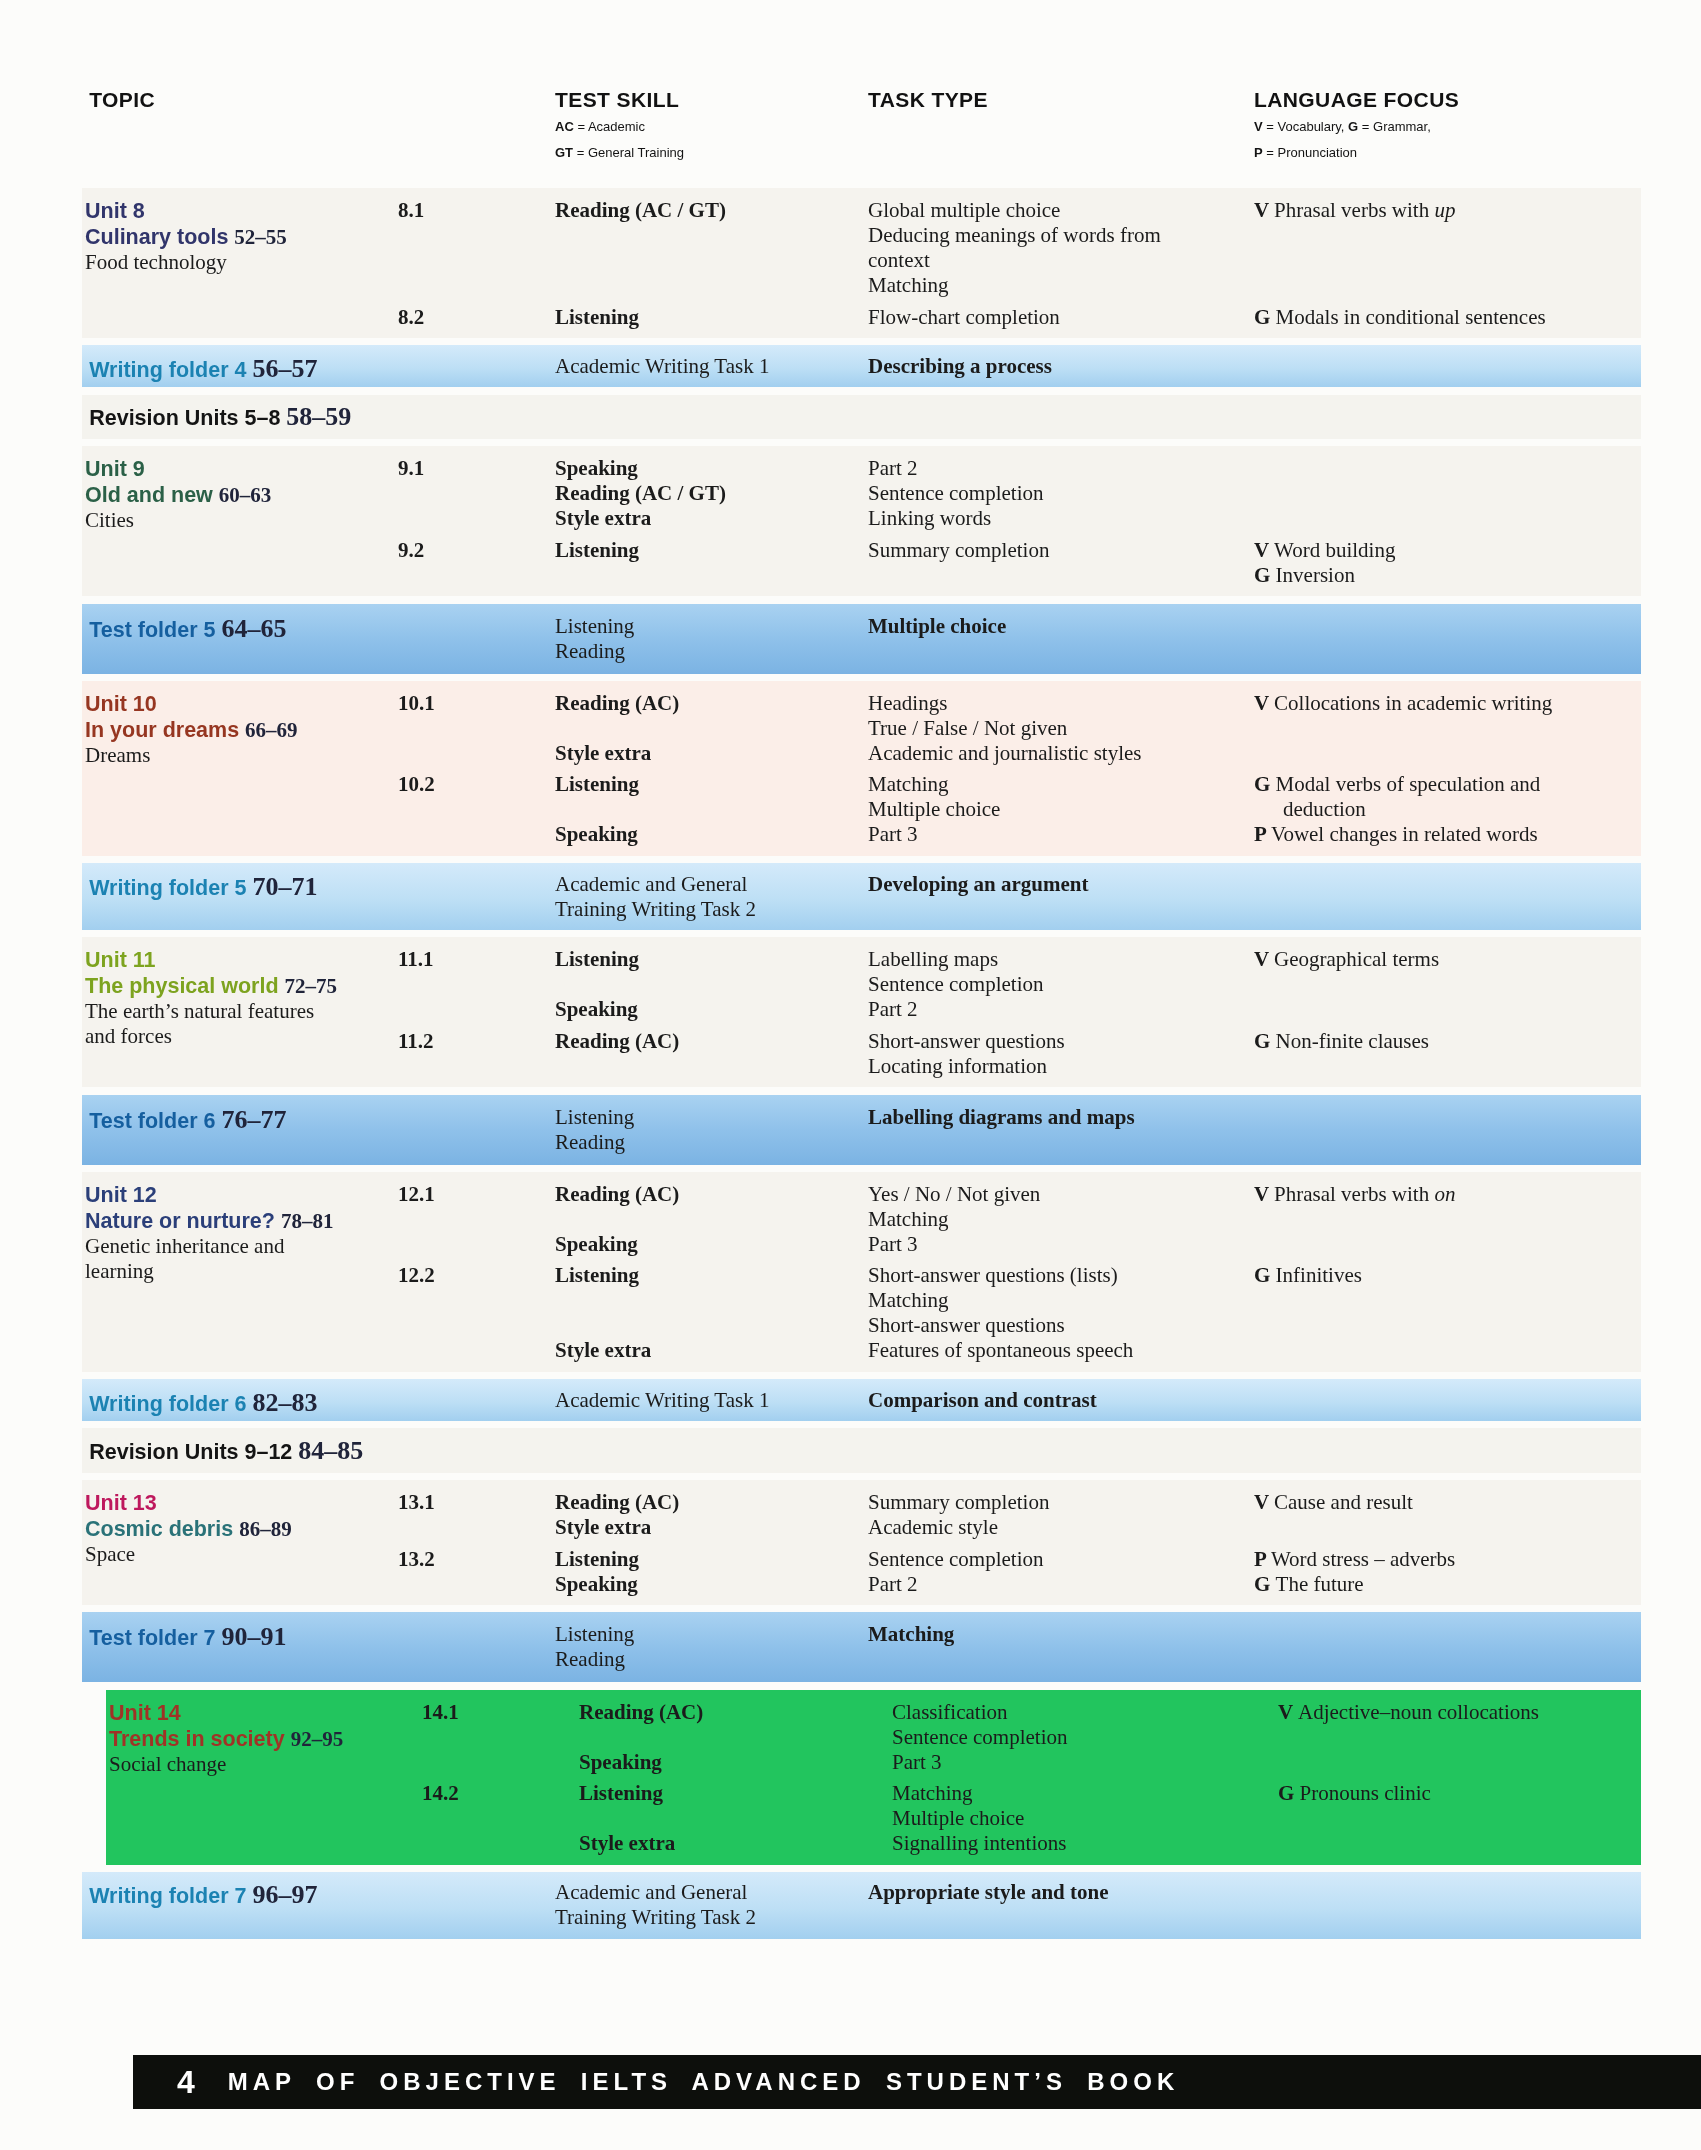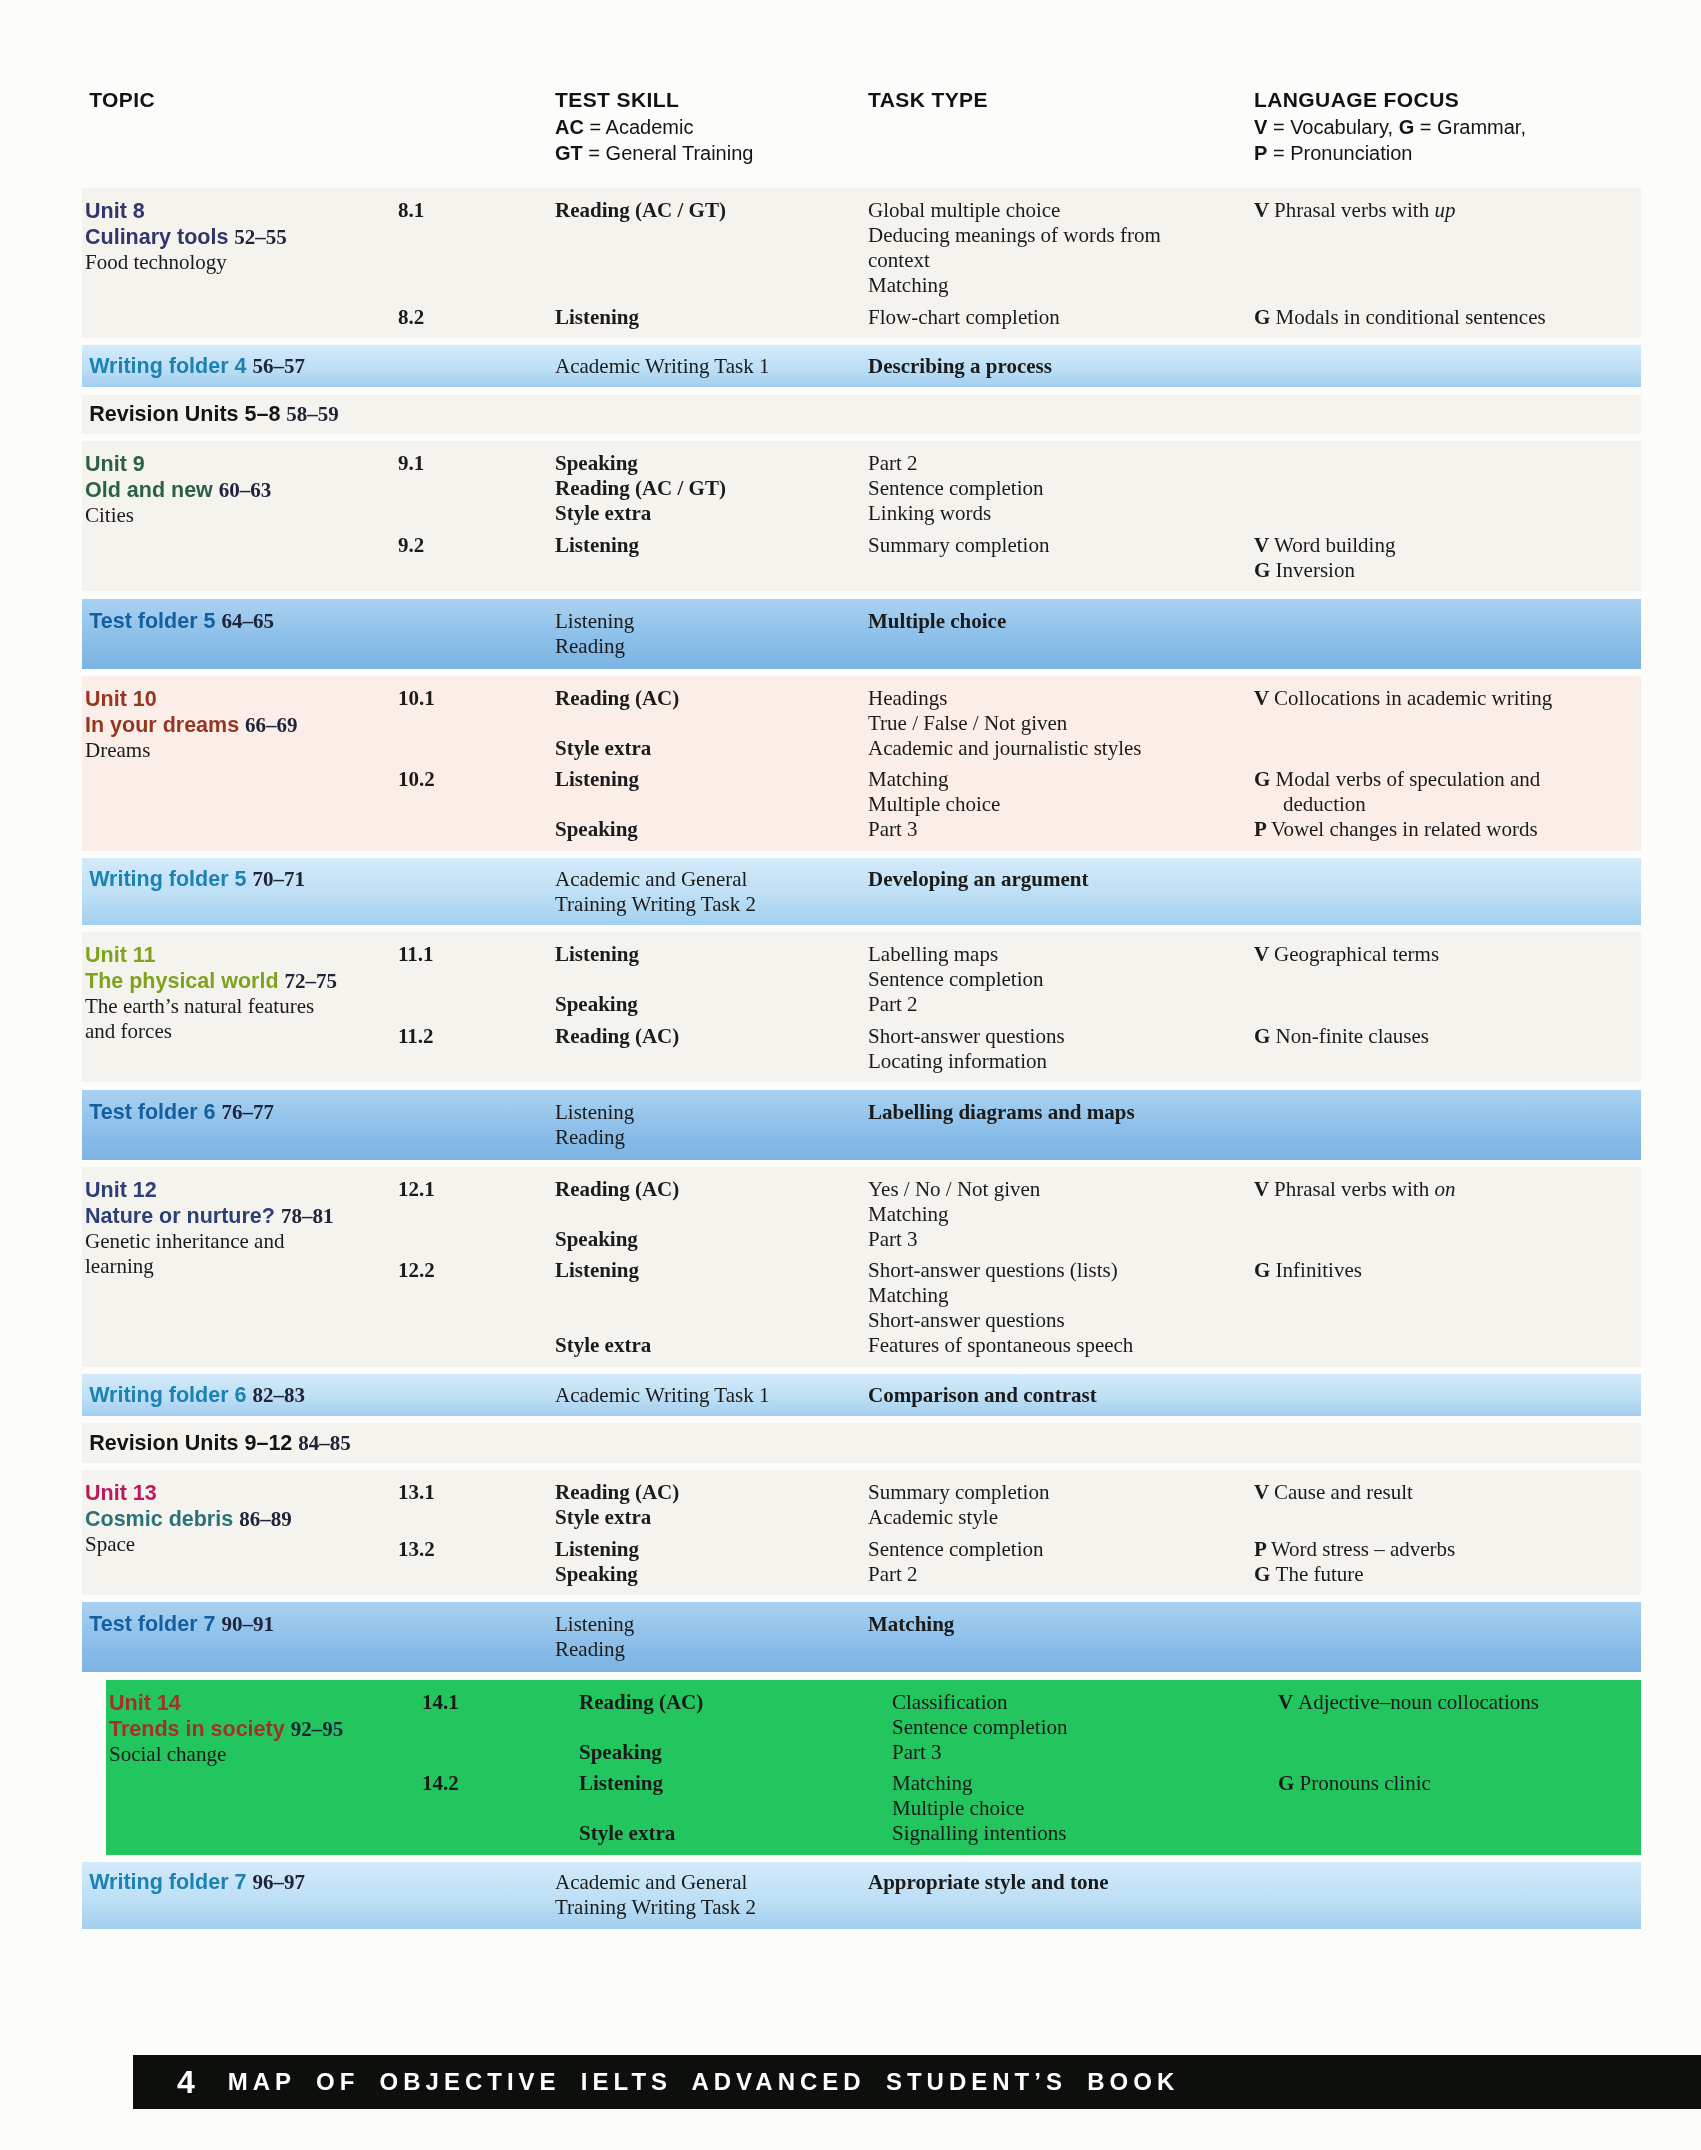--- a/index.html
+++ b/index.html
@@ -2,21 +2,21 @@
 <html style="font-size:11.5px"><head>
 <meta charset="utf-8">
 <style>
   html,body{margin:0;padding:0;background:#e8e8e6;}
   .page{position:relative;width:1701px;height:2151px;background:#fcfcfa;overflow:hidden;
         font-family:"Liberation Serif",serif;color:#1b1b1b;}
   
   .hdr{position:absolute;top:85px;left:82px;width:1559px;}
   .hcell{position:absolute;top:0;font-family:"Liberation Sans",sans-serif;}
   .htitle{font-weight:bold;font-size:21px;color:#121212;letter-spacing:0.4px;line-height:29px;}
-  .hnote{font-weight:normal;font-size:20px;line-height:26px;color:#141414;}
+  .hnote{font-weight:normal;font-size:13px;line-height:26px;color:#141414;}
   .hnote b{font-weight:bold;}
   
   #rows{position:absolute;top:188px;left:82px;width:1559px;}
   .row{position:relative;margin-bottom:7.2px;}
   .row.unit{padding:10px 0 8.6px 0;}
   .topic{position:absolute;left:3px;top:10px;width:308px;}
   .ln{font-size:21px;line-height:25px;min-height:25px;white-space:nowrap;}
   .unit-label,.unit-sub{font-family:"Liberation Sans",sans-serif;font-weight:bold;font-size:21.5px;line-height:26px;white-space:nowrap;}
   .unit-pages{font-family:"Liberation Serif",serif;font-weight:bold;color:#20243a;font-size:21px;}
   .topic-line{white-space:normal;}
@@ -31,21 +31,21 @@
   .sec-focus .ind{padding-left:29px;}
   
   .row.wf{background:linear-gradient(180deg,#d4eafa 0%,#bddff5 55%,#a2cfef 100%);padding:8.6px 0;}
   .row.tf{background:linear-gradient(180deg,#a9d2f1 0%,#8fc1ea 50%,#7bb3e3 100%);padding:10px 0;}
   .row.rev{background:#f4f3ee;padding:7.2px 0;}
   .f-label{position:absolute;left:7.2px;top:8.6px;font-family:"Liberation Sans",sans-serif;font-weight:bold;font-size:21.5px;white-space:nowrap;}
   .row.tf .f-label{top:10px;}
   .wf .f-name{color:#1b82b2;}
   .tf .f-name{color:#155f9f;}
   .rev .f-label{position:static;color:#141414;padding-left:7.2px;}
-  .f-pages{font-family:"Liberation Serif",serif;font-weight:bold;color:#20243a;font-size:21px;}
+  .f-pages{font-family:"Liberation Serif",serif;font-weight:bold;color:#20243a;font-size:26px;}
   .f-skill{position:absolute;left:473px;top:8.6px;width:308px;}
   .row.tf .f-skill{top:10px;}
   .f-task{position:absolute;left:786px;top:8.6px;width:459px;font-weight:bold;}
   .row.tf .f-task{top:10px;}
   
   .footer{position:absolute;left:133px;right:0;top:2055px;height:54px;background:#0d0f0c;
           display:flex;align-items:center;color:#ffffff;font-family:"Liberation Sans",sans-serif;}
   .footer .num{font-size:32px;font-weight:bold;margin-left:44px;}
   .footer .title{font-size:24px;font-weight:bold;letter-spacing:5px;word-spacing:8.6px;margin-left:33px;white-space:nowrap;}
 </style>

